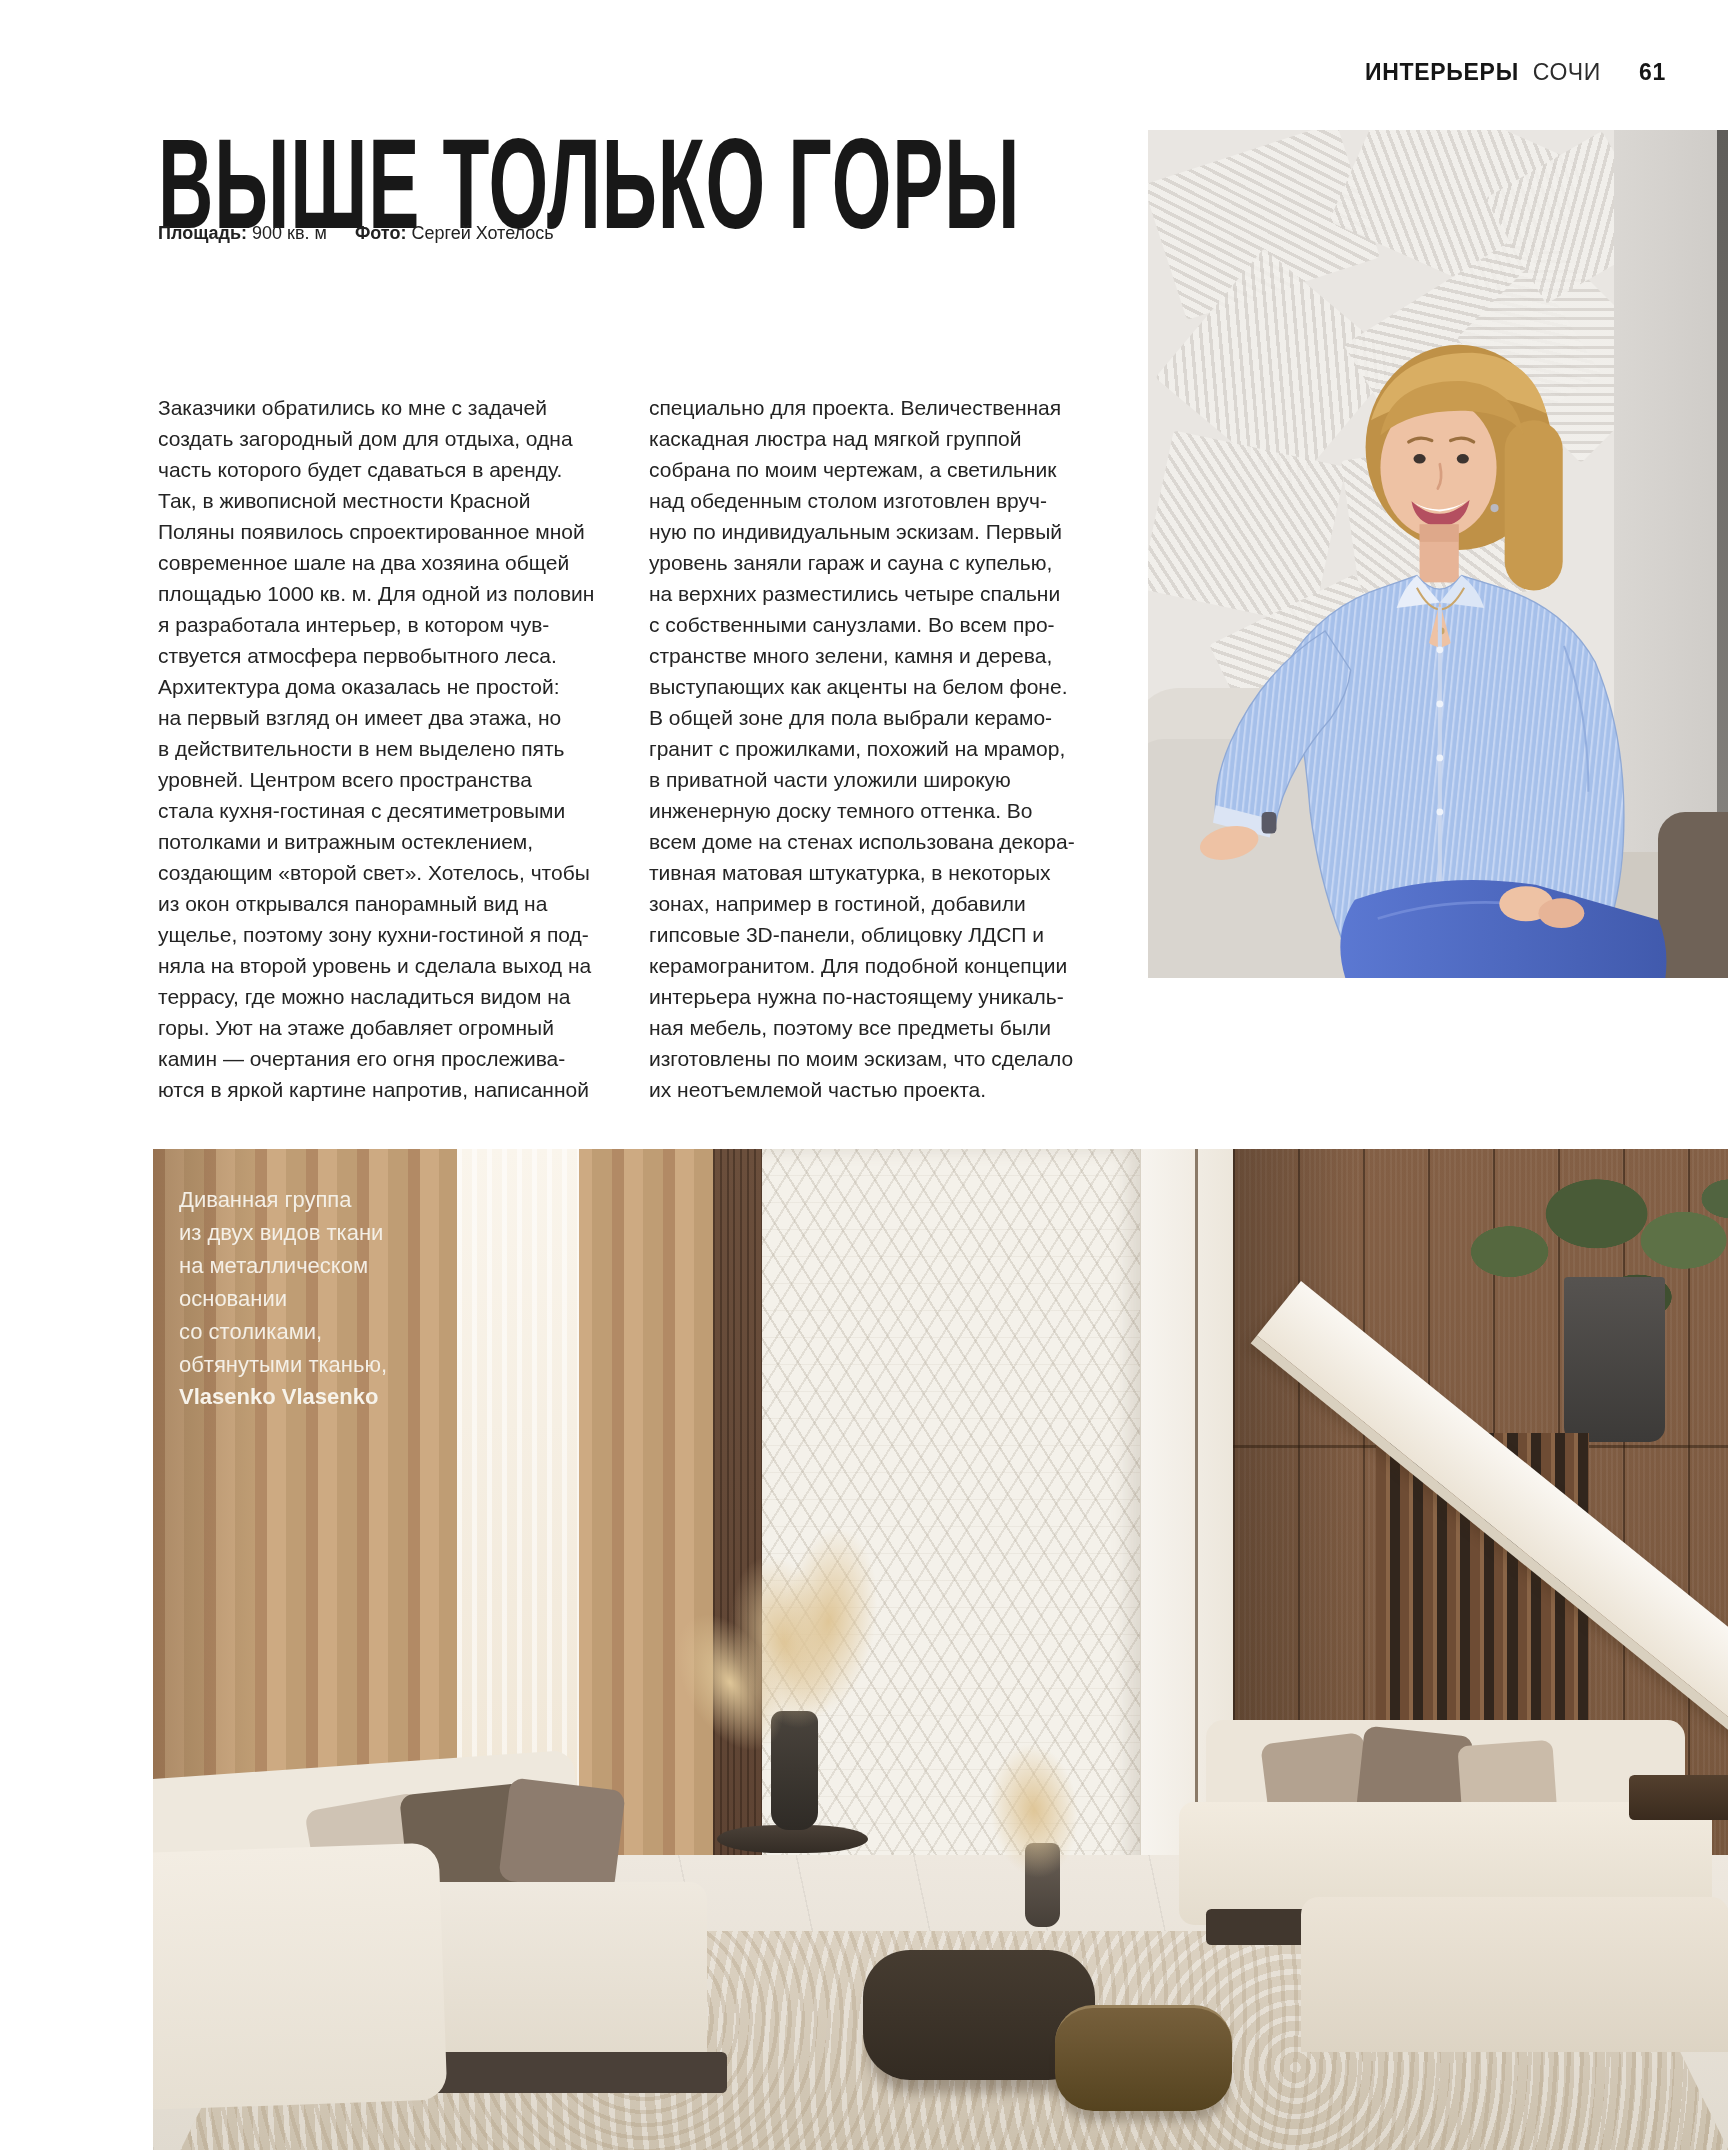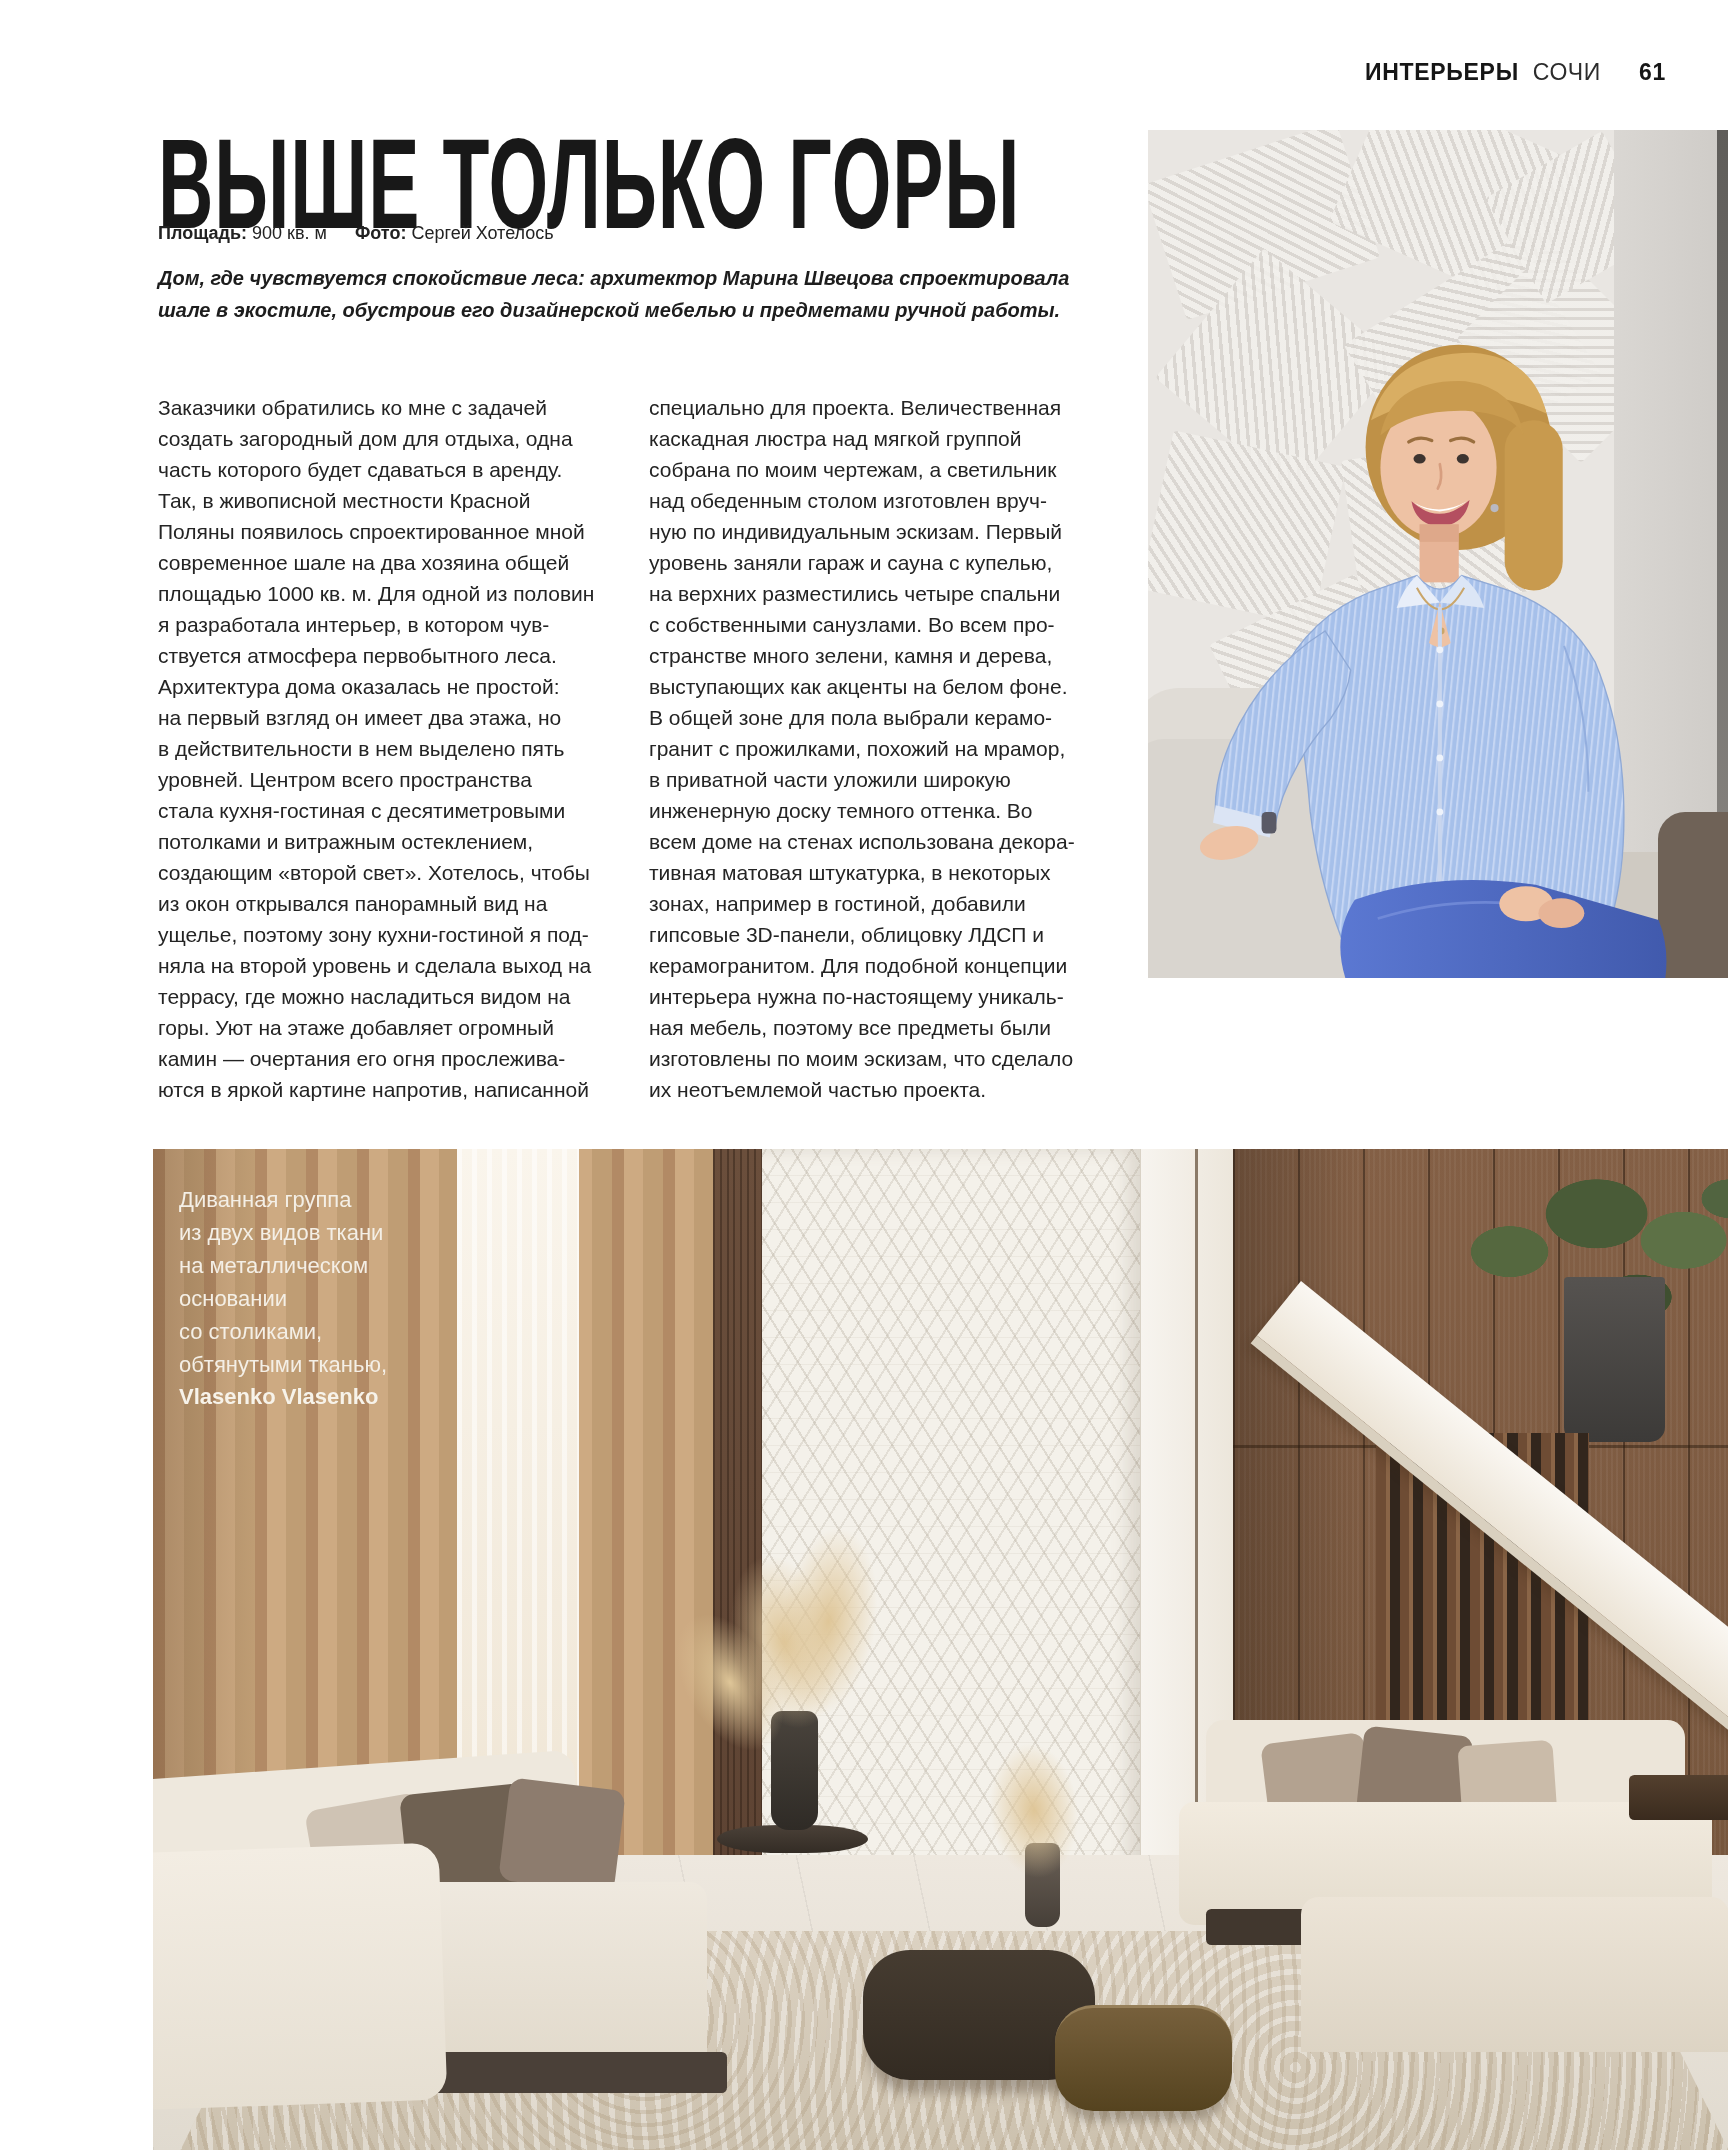--- a/index.html
+++ b/index.html
@@ -153,22 +153,20 @@
 
   <div class="title">ВЫШЕ ТОЛЬКО ГОРЫ</div>
 
   <div class="meta">
     <span class="lbl">Площадь:</span>
     <span class="val">900 кв. м</span>
     <span class="lbl">Фото:</span>
     <span class="val">Сергей Хотелось</span>
   </div>
 
-  <p class="lead">Дом, где чувствуется спокойствие леса: архитектор Марина Швецова спроектировала
-шале в экостиле, обустроив его дизайнерской мебелью и предметами ручной работы.</p>
 
   <p class="bodycol col1">Заказчики обратились ко мне с задачей
 создать загородный дом для отдыха, одна
 часть которого будет сдаваться в аренду.
 Так, в живописной местности Красной
 Поляны появилось спроектированное мной
 современное шале на два хозяина общей
 площадью 1000 кв. м. Для одной из половин
 я разработала интерьер, в котором чув-
 ствуется атмосфера первобытного леса.

